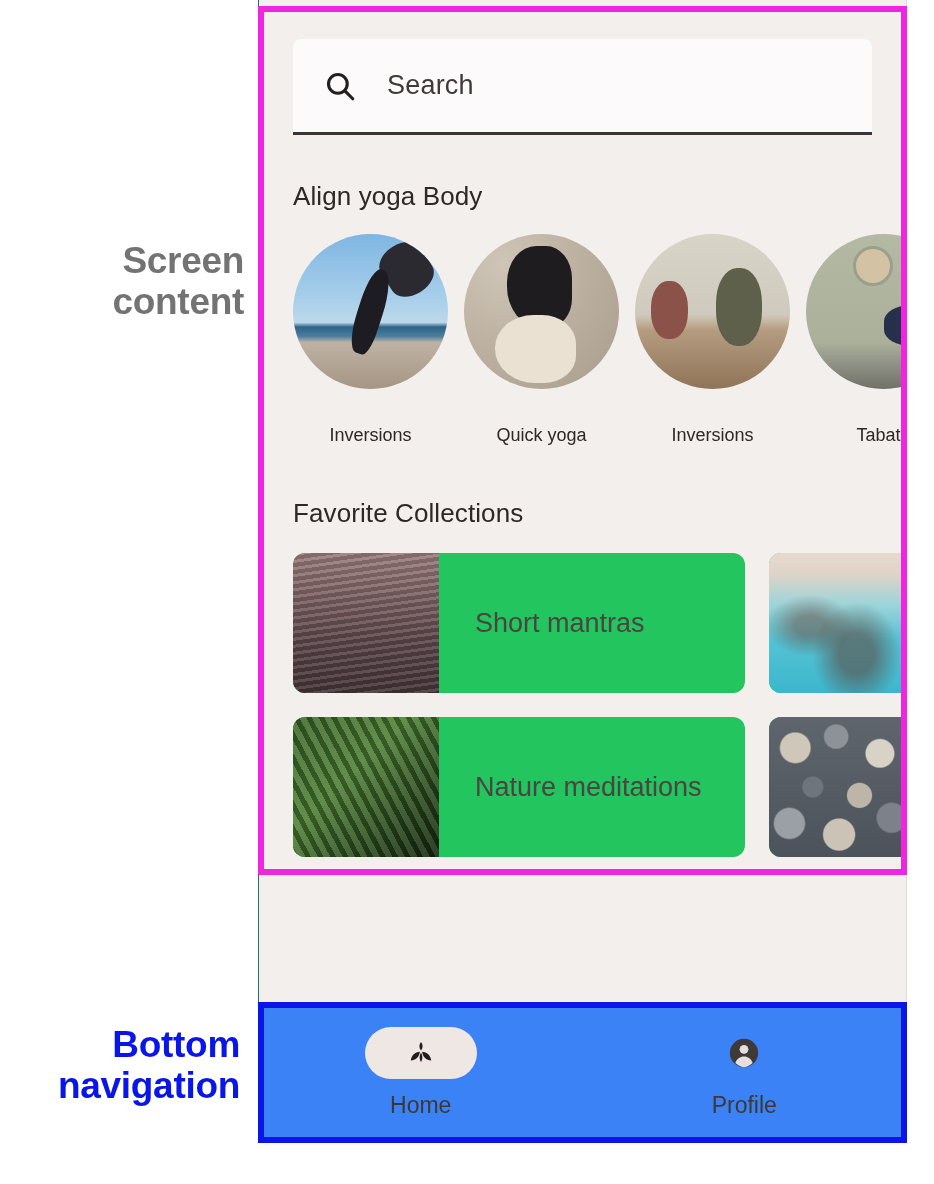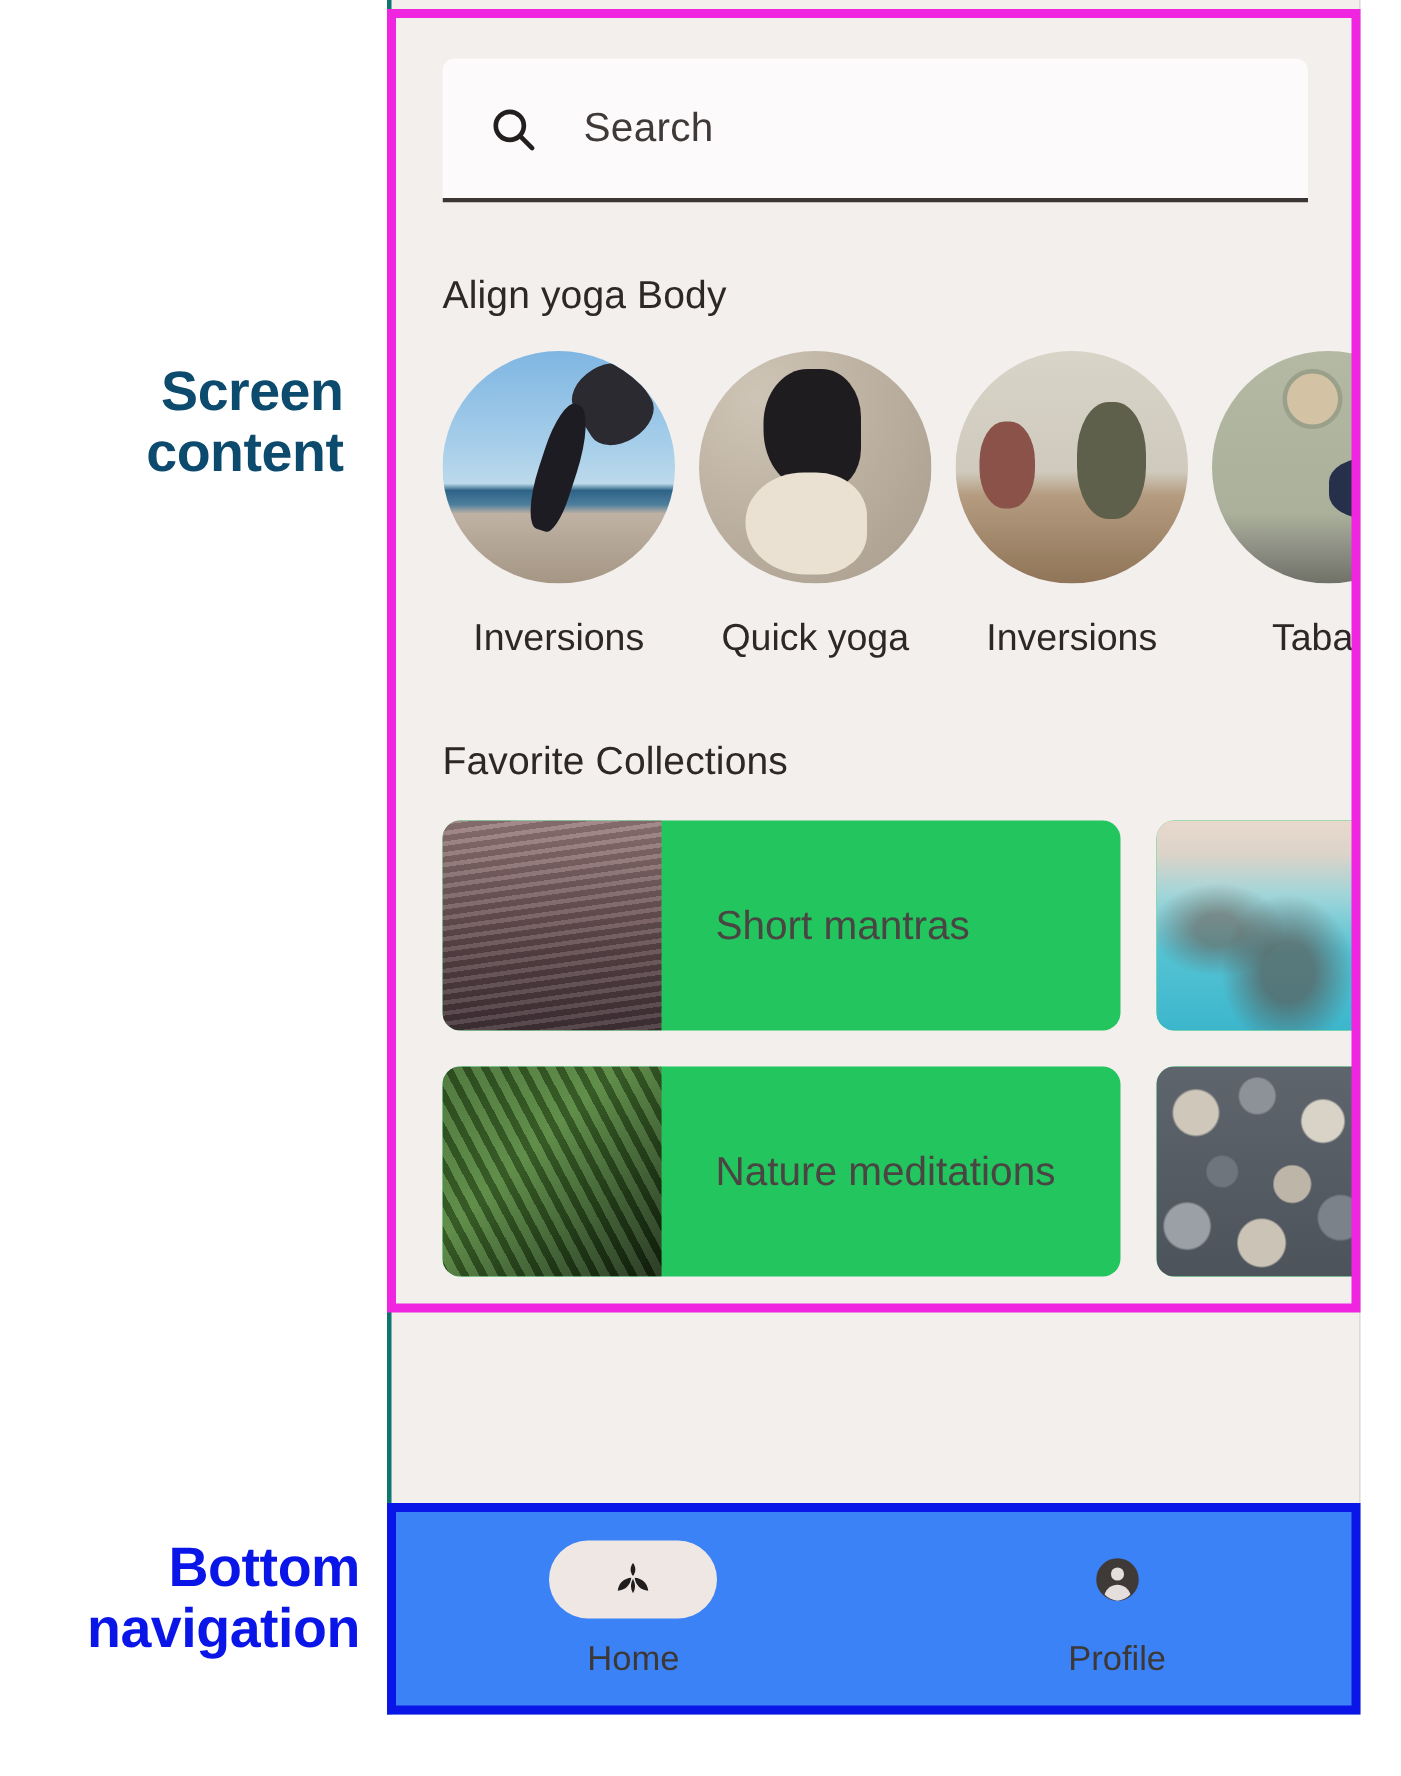--- a/index.html
+++ b/index.html
@@ -16,22 +16,22 @@
 
   
   .anno-label {
     position: absolute;
     font-weight: bold;
     text-align: right;
     line-height: 1.12;
     letter-spacing: -0.3px;
   }
   #anno-screen-label {
-    left: 7px; top: 240px; width: 222px;
-    font-size: 37px; color: #0c4a6e;
+    left: 22px; top: 240px; width: 222px;
+    font-size: 37px; color: #737373;
   }
   #anno-nav-label {
     left: 0px; top: 1024px; width: 240px;
     font-size: 37px; color: #0a16e8;
   }
 
   
   .anno-box { position: absolute; pointer-events: none; }
   #anno-box-screen {
     left: 258px; top: 6px; width: 649px; height: 869px;
@@ -41,21 +41,21 @@
     left: 258px; top: 1002px; width: 649px; height: 141px;
     border: 6px solid #0a16e8;
   }
 
   
   #phone-frame {
     position: absolute;
     left: 258px; top: 0px;
     width: 649px; height: 1143px;
     background: #F3EFED;
-    border-left: 3px solid #0f766e;
+    border-left: 1px solid #0f766e;
     border-right: 1px solid #dedad8;
     overflow: hidden;
     display: flex;
     flex-direction: column;
   }
 
   
   #screen-content {
     flex: 1 1 auto;
     overflow: hidden;
@@ -99,22 +99,22 @@
     gap: 16px;
   }
   .circle-item { width: 155px; flex: 0 0 auto; text-align: center; }
   .circle-img {
     width: 155px; height: 155px;
     border-radius: 50%;
     overflow: hidden;
     position: relative;
   }
   .circle-label {
-    margin-top: 22px;
-    font-size: 25px;
+    margin-top: 36px;
+    font-size: 18px;
     color: #2d2725;
     white-space: nowrap;
   }
 
   
   #collections-grid {
     margin-top: 24px;
     padding-left: 34px;
     display: grid;
     grid-template-columns: 452px 452px;

